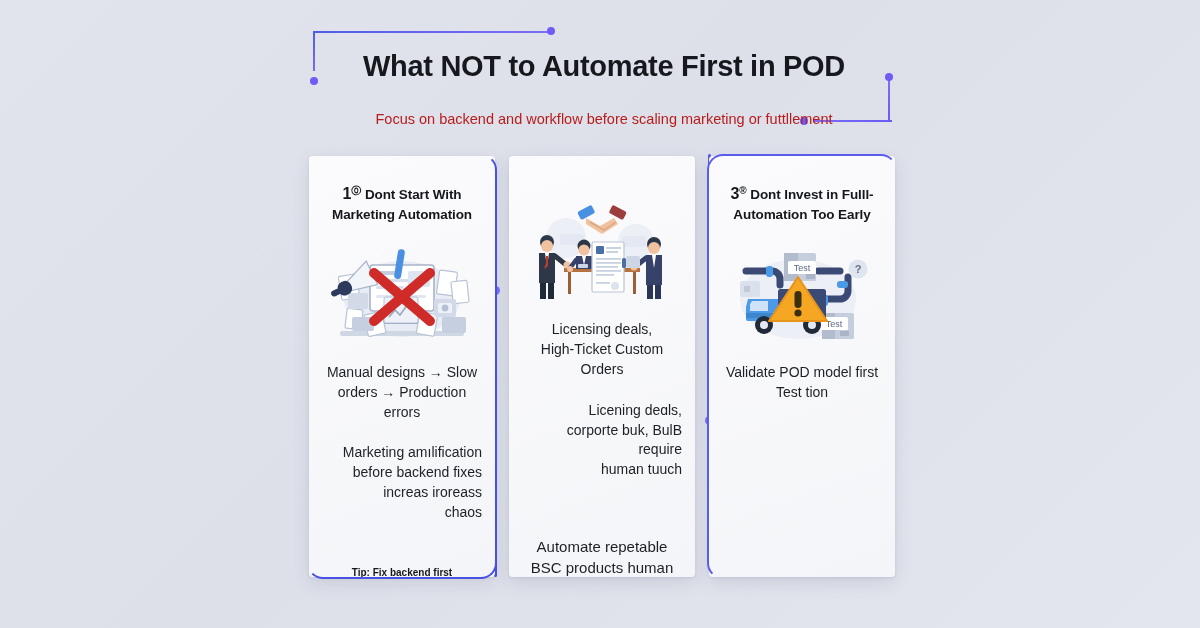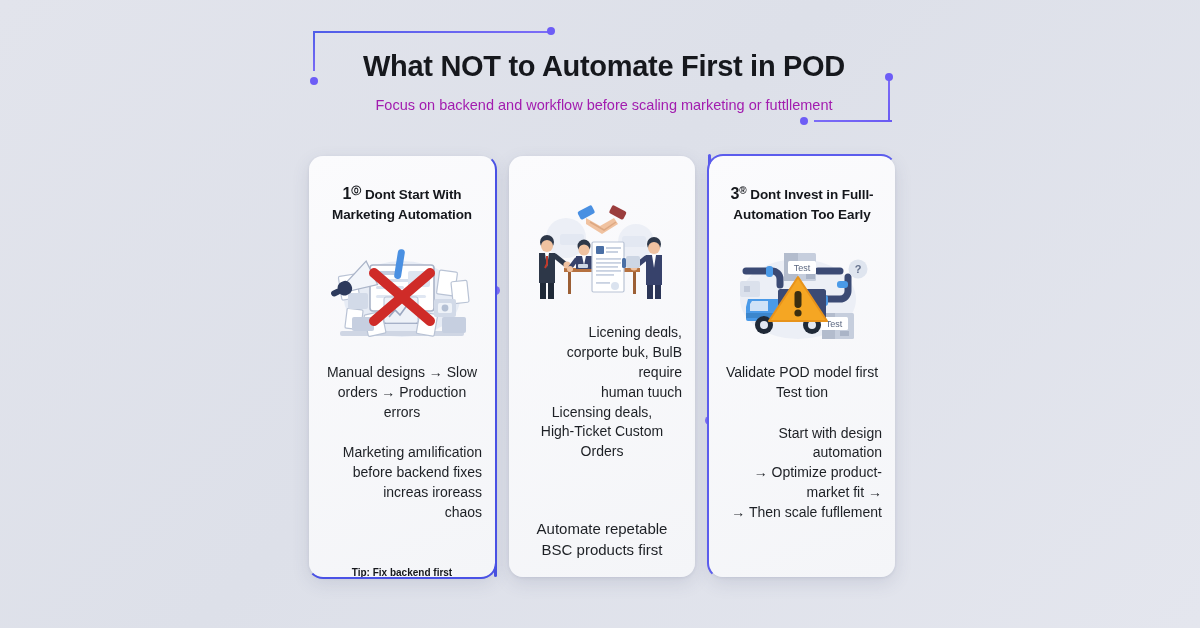--- a/index.html
+++ b/index.html
@@ -30,29 +30,29 @@
   .bracket-br .d-end { right:-3px; top:-5px; }
   .bracket-br .d-start { left:0px; bottom:-3px; }
 
   
   .header { position:absolute; left:0; right:0; top:50px; text-align:center;padding-left:8px; }
   .title {
     font-size:29px; font-weight:bold; color:#16181d; letter-spacing:-0.3px;
     line-height:1.15;
   }
   .subtitle {
-    margin-top:14px; font-size:14.5px; color:#a21caf; font-weight:400;
+    margin-top:28px; font-size:14.5px; color:#b91c1c; font-weight:400;
   }
 
   
   .cards { position:absolute; top:156px; left:0; right:0; height:425px; }
   .card {
     position:absolute; top:0; width:186px; height:421px;
     background:linear-gradient(160deg,#fbfbfd 0%,#f4f5f8 100%);
-    border-radius:14px;
+    border-radius:4px;
     box-shadow:0 6px 18px rgba(60,70,110,0.13), 0 1px 3px rgba(60,70,110,0.10);
     padding:26px 13px 0 13px;
     text-align:center;
   }
   .card-1 { left:309px; }
   .card-2 { left:509px; }
   .card-3 { left:709px; }
 
   
   .card-1::after{
@@ -262,33 +262,33 @@
           </g>
           <circle cx="89" cy="88" r="4" fill="#dbe3ef"></circle>
 
           <rect x="100" y="58" width="14" height="12" rx="2" fill="#cdd6e4"></rect>
           <rect x="96" y="60" width="4" height="10" rx="1.5" fill="#4a6fa5"></rect>
           <rect x="52" y="66" width="10" height="4" rx="1" fill="#cdd6e4"></rect>
         </svg>
       </div>
 
       <div class="body-text">
+        <div class="line-group">
+          <span>Licensing deals,</span><br>
+          <span>High-Ticket Custom Orders</span>
+        </div>
         <div class="line-group gap-a">
           <span>Licening deɑls,</span><br>
           <span>corporte buk, BulB</span><br>
           <span>require</span><br>
           <span>human tuuch</span>
         </div>
-        <div class="line-group">
-          <span>Licensing deals,</span><br>
-          <span>High-Ticket Custom Orders</span>
-        </div>
         <div class="note">
           <span>Automate repetable</span><br>
-          <span>BSC products first</span>
+          <span>BSC products human</span>
         </div>
       </div>
     </div>
 
     <div class="card card-3">
       <div class="card-title">
         <span class="num">3</span><span class="sup">®</span>
         <span>Dont Invest in Fulll-</span><br>
         <span>Automation Too Early</span>
       </div>
@@ -339,22 +339,17 @@
           <rect x="68.5" y="50" width="7" height="17" rx="3.4" fill="#3b2f10"></rect>
           <circle cx="72" cy="72" r="3.6" fill="#3b2f10"></circle>
         </svg>
       </div>
 
       <div class="body-text">
         <div class="line-group">
           <span>Validate POD model first</span><br>
           <span>Test tion</span>
         </div>
-        <div class="line-group gap-a">
-          <span>Start with design automation</span><br>
-          <span>→ Optimize product-market fit →</span><br>
-          <span>→ Then scale fufllement</span>
-        </div>
       </div>
     </div>
 
   </div>
 </div>
 
 </body></html>

